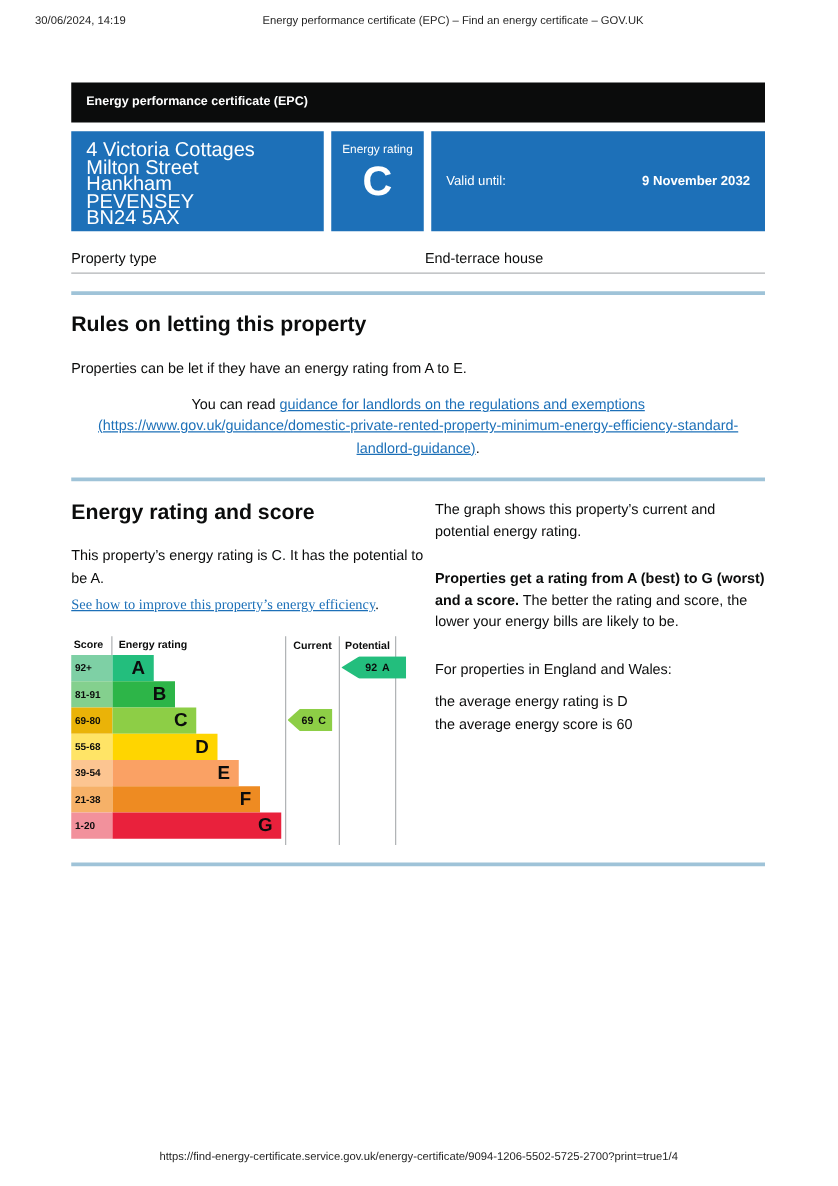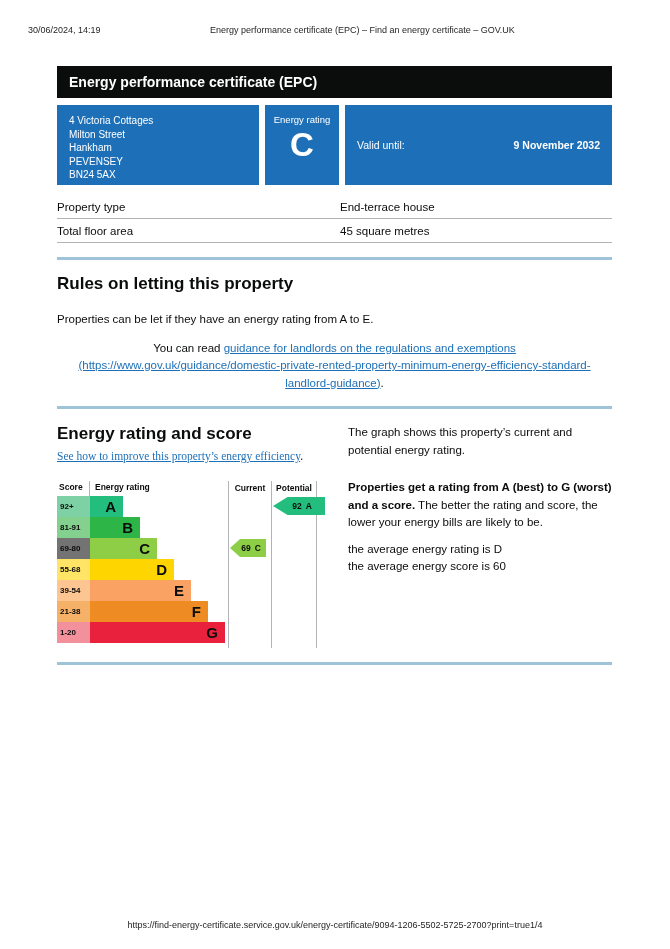--- a/index.html
+++ b/index.html
@@ -12,44 +12,44 @@
     overflow: hidden;
   }
   :root {
     --gov-blue: #1d70b8;
     --bar-black: #0b0c0c;
     --divider-blue: #9fc3d8;
     --border-grey: #b1b4b6;
   }
   
   .print-header {
-    position: absolute; top: 25px; left: 28px; right: 28px;
+    position: absolute; top: 11px; left: 28px; right: 28px;
     font-size: 9px; color: #1f1f1f;
   }
   .print-header .ph-title {
     position: absolute; left: 50%; top: 0; transform: translateX(-41%);
     white-space: nowrap;
     text-align: center;
   }
   .print-footer {
     position: absolute; top: 920px; left: 28px; right: 28px;
     font-size: 9px; color: #1f1f1f;
     display: flex; justify-content: center;
   }
   
   .content { position: absolute; left: 57px; top: 66px; width: 555px; }
 
   .title-bar {
     background: var(--bar-black); color: #fff;
-    font-size: 14px; font-weight: bold;
+    font-size: 10px; font-weight: bold;
     padding: 8px 12px; height: 32px; line-height: 16px;
   }
   .summary-row { display: flex; gap: 6px; margin-top: 7px; height: 80px; }
   .blue-box { background: var(--gov-blue); color: #fff; }
-  .address-box { width: 202px; padding: 9px 12px; font-size: 10px; line-height: 13.5px; }
+  .address-box { width: 202px; padding: 9px 12px; font-size: 16px; line-height: 13.5px; }
   .address-box span { display: block; }
   .rating-box { width: 74px; text-align: center; padding-top: 9px; }
   .rating-box .rb-label { font-size: 9.5px; display: block; }
   .rating-box .rb-letter { font-size: 33px; font-weight: bold; line-height: 40px; display: block; }
   .validity-stack { flex: 1; display: flex; flex-direction: column; gap: 5px; }
   .validity-box {
     flex: 1; display: flex; align-items: center; justify-content: space-between;
     padding: 0 12px; font-size: 10.5px;
   }
   .validity-box .v-value { font-weight: bold; }
@@ -136,61 +136,58 @@
         <span class="v-value">9 November 2032</span>
       </div>
     </div>
   </div>
 
   <div class="details-table">
     <div class="details-row">
       <span class="d-label">Property type</span>
       <span class="d-value">End-terrace house</span>
     </div>
-    <div class="details-row">
-      <span class="d-label">Total floor area</span>
-      <span class="d-value">45 square metres</span>
-    </div>
   </div>
 
   <hr class="section-divider">
 
   <section>
     <h2 class="section-heading">Rules on letting this property</h2>
     <p class="body-text rules-p1">Properties can be let if they have an energy rating from A to E.</p>
     <p class="body-text rules-p2">
       <span>You can read </span><a href="#" class="gov-link">guidance for landlords on the regulations and exemptions (https://www.gov.uk/guidance/domestic-private-rented-property-minimum-energy-efficiency-standard-landlord-guidance)</a><span>.</span>
     </p>
   </section>
 
   <hr class="section-divider">
 
   <div class="columns">
     <div class="col-left">
       <h2 class="section-heading">Energy rating and score</h2>
+      <p class="body-text left-p1">This property’s energy rating is C. It has the potential to be A.</p>
       <p class="body-text left-link-p">
         <a href="#" class="gov-link">See how to improve this property’s energy efficiency</a><span>.</span>
       </p>
 
       <div class="epc-chart">
         <div class="chart-main">
           <div class="chart-header-left">
             <span class="h-score">Score</span>
             <span class="h-rating">Energy rating</span>
           </div>
           <div class="band-row">
             <span class="score-cell" style="background: rgb(126, 208, 165);">92+</span>
             <span class="bar" style="background: rgb(35, 190, 125); width: 33px;">A</span>
           </div>
           <div class="band-row">
             <span class="score-cell" style="background: rgb(132, 208, 142);">81-91</span>
             <span class="bar" style="background: rgb(45, 181, 72); width: 50px;">B</span>
           </div>
           <div class="band-row">
-            <span class="score-cell" style="background: #737373;">69-80</span>
+            <span class="score-cell" style="background: #eab308;">69-80</span>
             <span class="bar" style="background: rgb(141, 206, 70); width: 67px;">C</span>
           </div>
           <div class="band-row">
             <span class="score-cell" style="background: rgb(255, 228, 102);">55-68</span>
             <span class="bar" style="background: rgb(255, 213, 0); width: 84px;">D</span>
           </div>
           <div class="band-row">
             <span class="score-cell" style="background: rgb(252, 197, 145);">39-54</span>
             <span class="bar" style="background: rgb(250, 161, 100); width: 101px;">E</span>
           </div>
@@ -218,20 +215,21 @@
           </span>
         </div>
       </div>
     </div>
 
     <div class="col-right">
       <p class="body-text right-p1">The graph shows this property’s current and potential energy rating.</p>
       <p class="body-text right-p2">
         <strong>Properties get a rating from A (best) to G (worst) and a score.</strong><span> The better the rating and score, the lower your energy bills are likely to be.</span>
       </p>
+      <p class="body-text right-p3">For properties in England and Wales:</p>
       <ul class="avg-list">
         <li>the average energy rating is D</li>
         <li>the average energy score is 60</li>
       </ul>
     </div>
   </div>
 
   <hr class="section-divider">
 
 </div>

